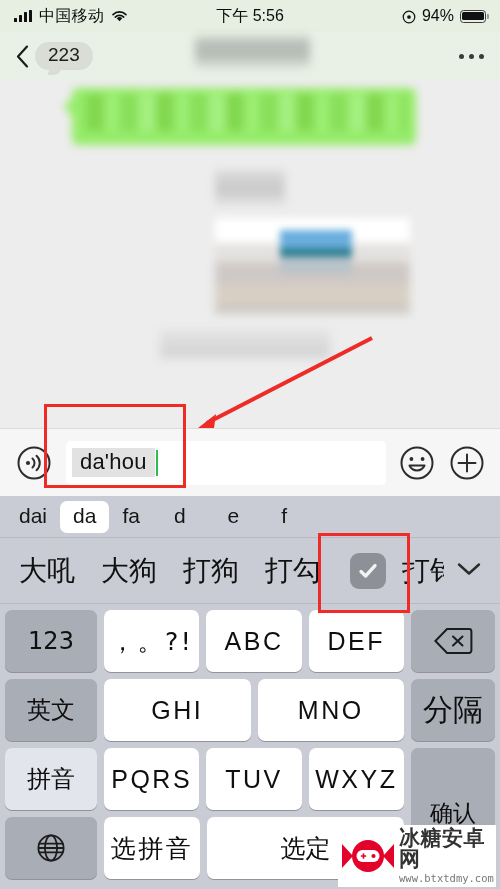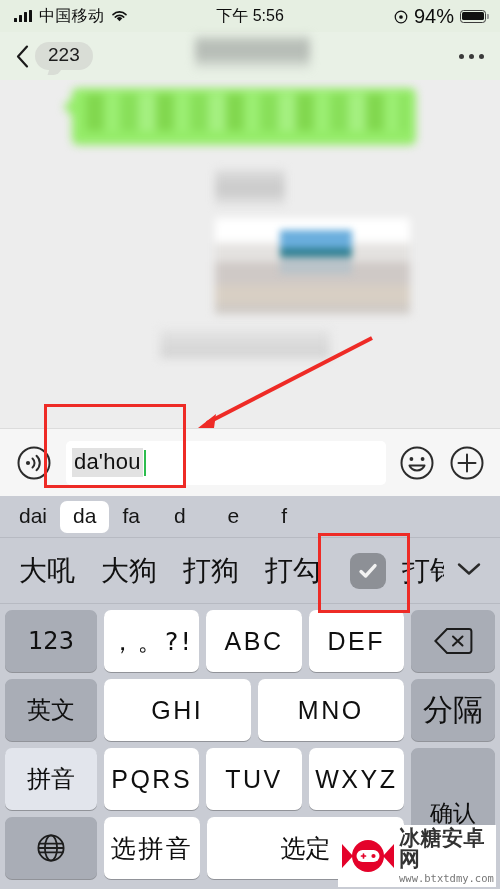--- a/index.html
+++ b/index.html
@@ -32,21 +32,21 @@
   .signal-bars i:nth-child(4){height:12px}
   .carrier { font-size: 16px; letter-spacing: .3px; }
   .wifi { width: 17px; height: 13px; position: relative; }
   .wifi svg { display:block; }
   .sb-center {
     position:absolute; left:0; right:0; text-align:center;
     font-size: 16px; font-weight: 500; pointer-events:none;
   }
   .sb-right { margin-left:auto; display:flex; align-items:center; gap:6px; z-index:2;}
   .alarm-ico { width:14px;height:14px;}
-  .batt-pct { font-size: 20px; }
+  .batt-pct { font-size: 16px; }
   .battery {
     width: 26px; height: 13px; border: 1.6px solid #3c3c3c; border-radius: 3.5px;
     position: relative; padding: 1.4px;
   }
   .battery::after{
     content:""; position:absolute; right:-4px; top:3.5px;
     width:2px;height:5px;background:#9a9a9a;border-radius:0 1px 1px 0;
   }
   .battery i{display:block;width:100%;height:100%;background:#111;border-radius:1.5px;}
 
@@ -126,21 +126,21 @@
     position:absolute; top:428px; left:0; width:500px; height:68px;
     background:#f6f6f6; border-top:1px solid #dcdcdc;
     display:flex; align-items:center; padding:0 14px;
   }
   .voice-ico{ width:40px;height:40px; flex:0 0 40px; }
   .text-field{
     flex:1; height:44px; margin:0 12px; background:#ffffff; border-radius:5px;
     display:flex; align-items:center; padding:0 6px; position:relative;
   }
   .compose{
-    font-size:22px; color:#111; background:#e2e2e2; padding:1px 2px 2px; letter-spacing:.2px;
+    font-size:22px; color:#111; background:#e2e2e2; padding:1px 8px 2px; letter-spacing:.2px;
   }
   .caret{ width:2.5px; height:26px; background:#2dbd4e; margin-left:1px; }
   .emoji-ico{ width:38px;height:38px; margin-right:12px;}
   .plus-ico{ width:38px;height:38px; }
 
   
   .ime{
     position:absolute; top:496px; left:0; width:500px; height:393px;
     background:#c9ccd4;
   }

